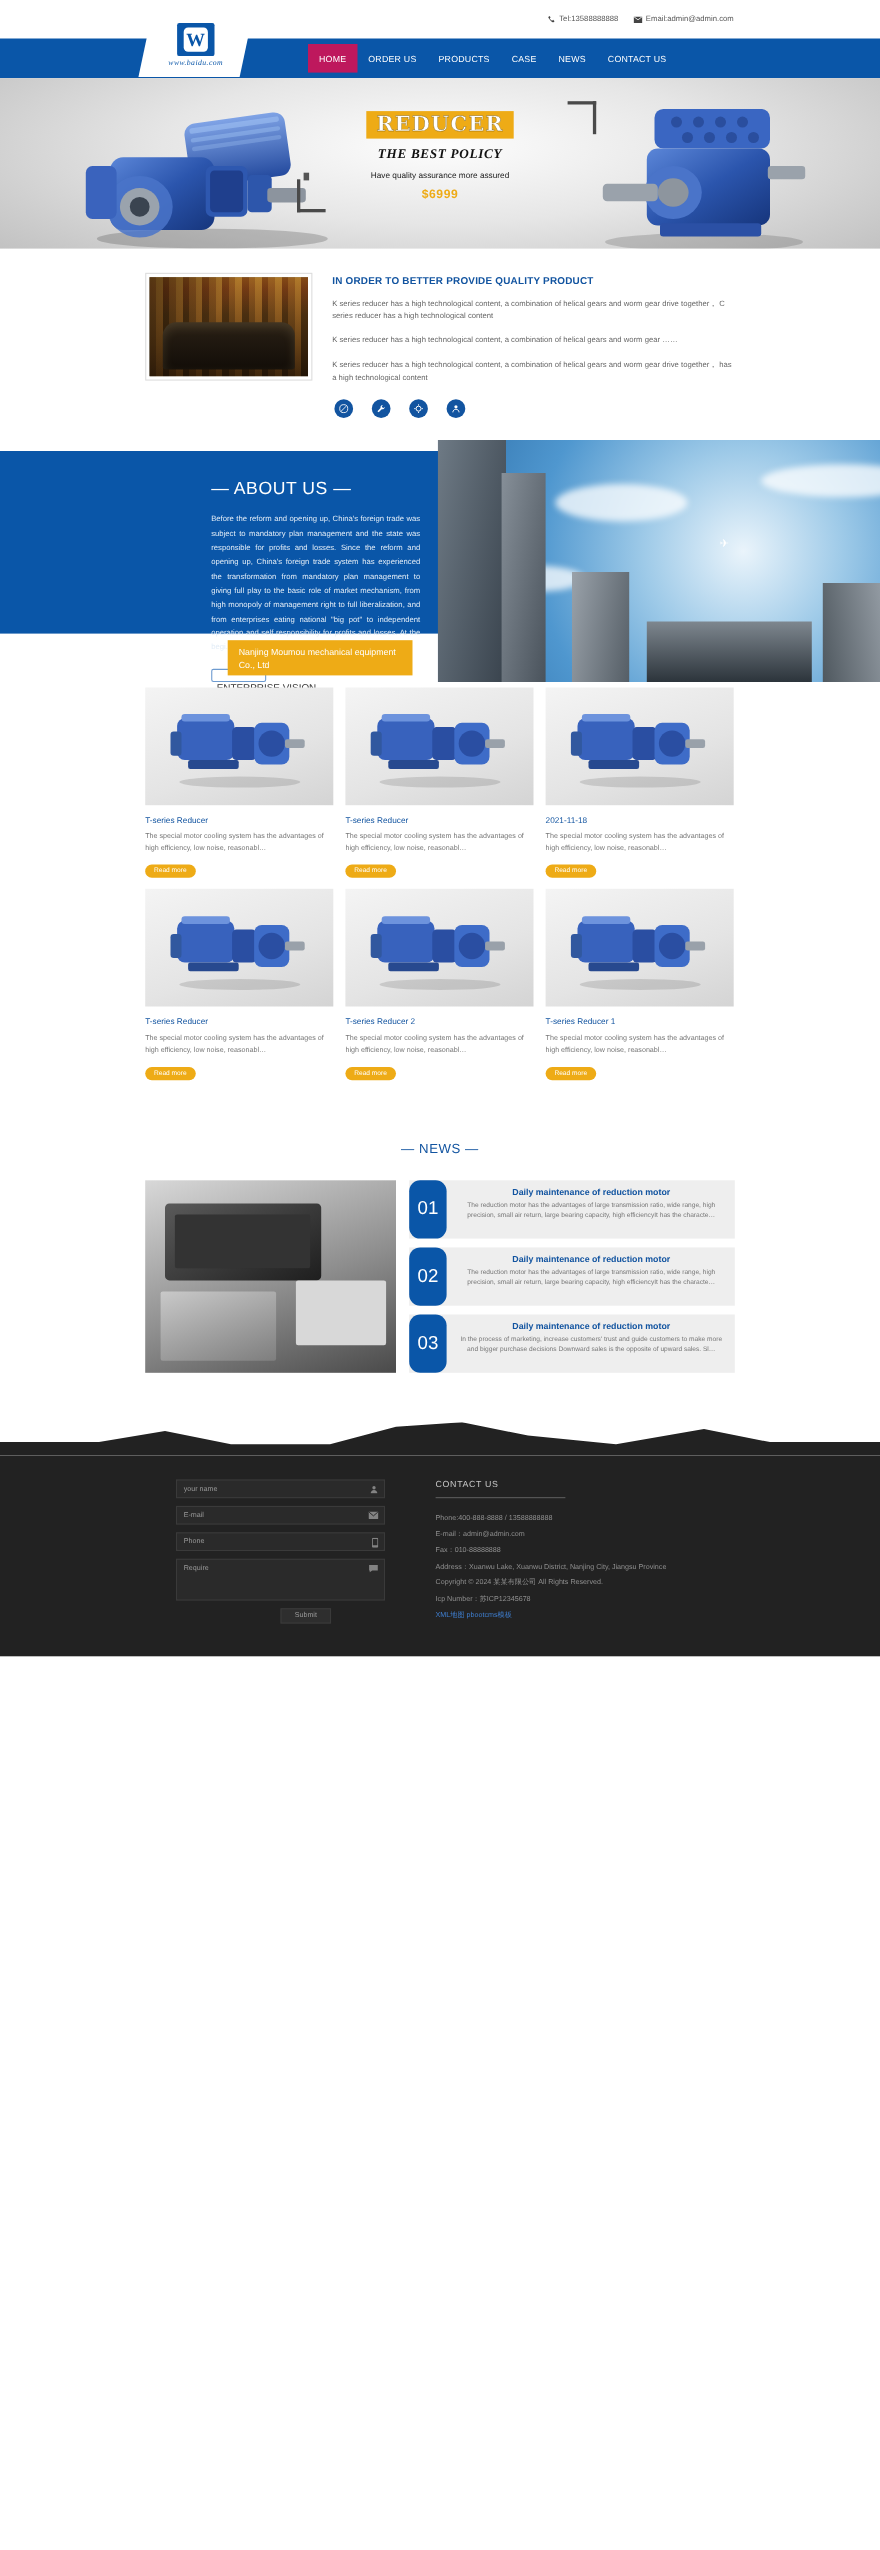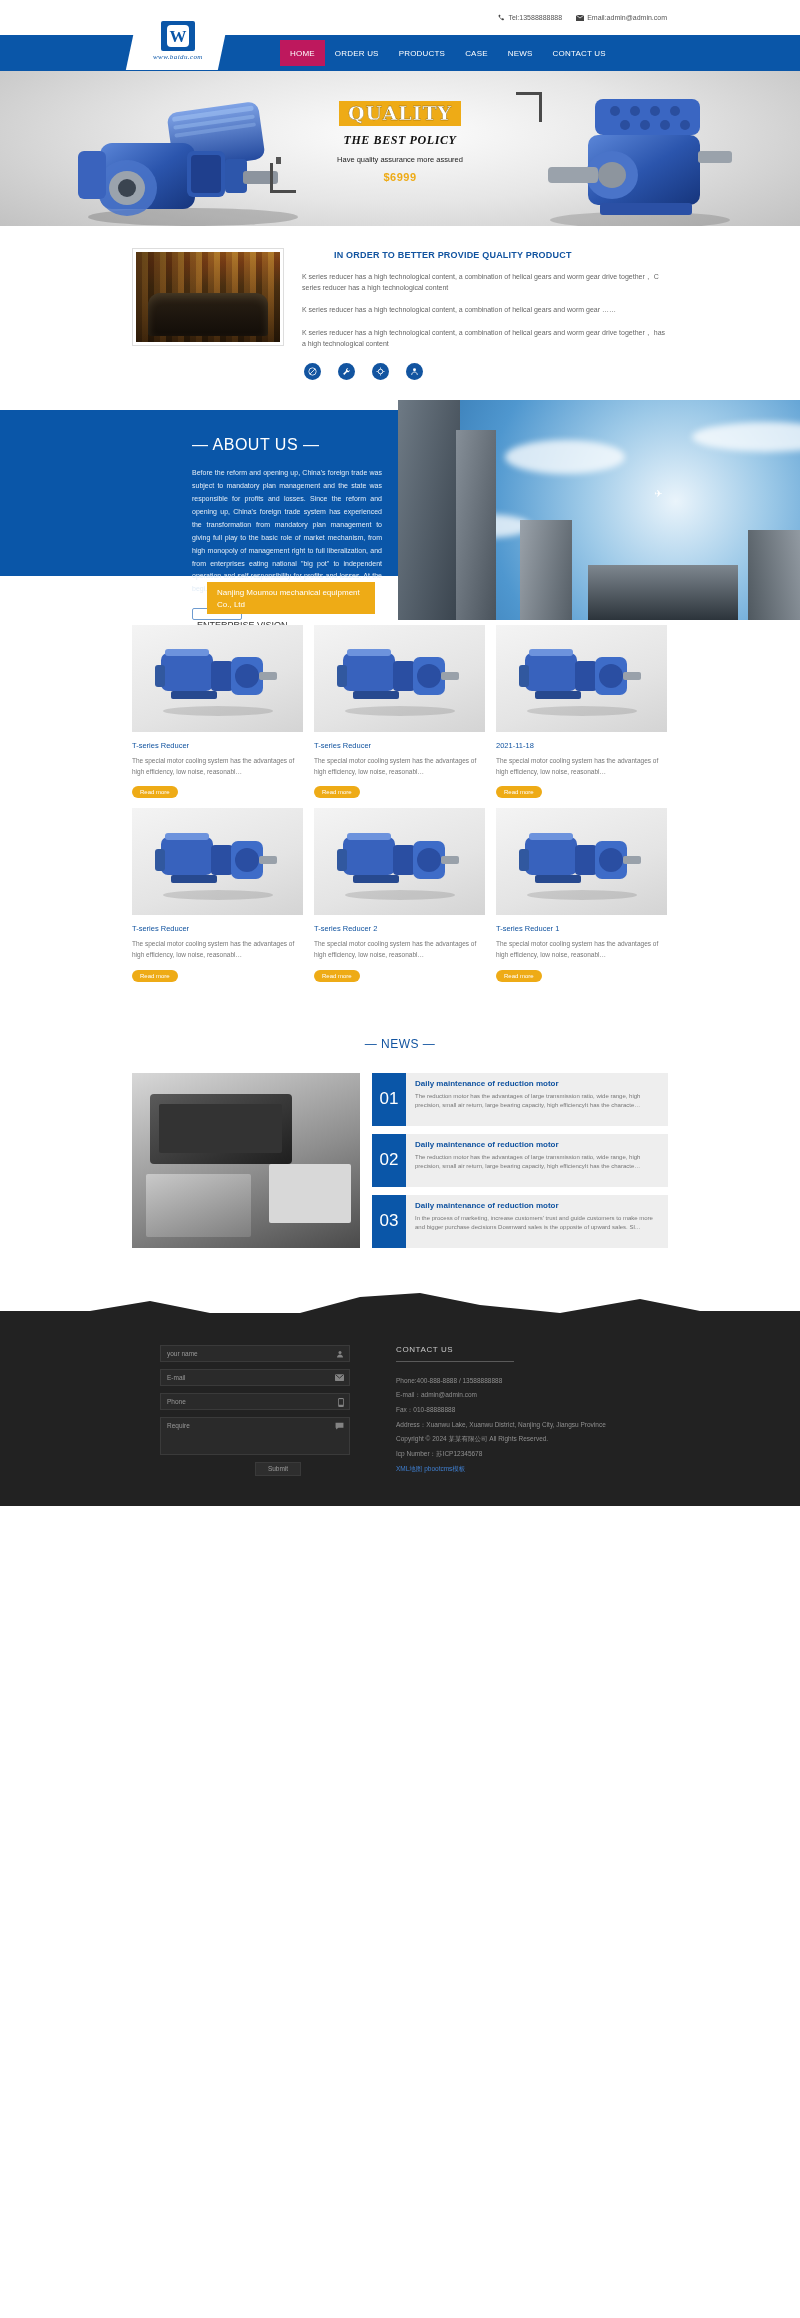--- a/index.html
+++ b/index.html
@@ -129,21 +129,21 @@
       background-blend-mode: multiply, overlay, normal;
     position: relative; overflow: hidden;
   }
   .qimg:after {
     content:""; position:absolute; left:8%; top:45%; width:84%; height:48%;
     background: linear-gradient(180deg,#2a2015,#120d08);
     border-radius: 12px 12px 3px 3px;
     box-shadow: inset 0 4px 10px rgba(255,220,150,.15);
   }
   .qtext { flex: 1; padding-left: 18px; padding-top: 2px; }
-  .qtitle { color: #1254a0; font-size: 9px; font-weight: 700; letter-spacing: .2px; margin-left: 32px; }
+  .qtitle { color: #1254a0; font-size: 9px; font-weight: 700; letter-spacing: .2px; }
   .qp { color: #666; font-size: 7px; line-height: 1.6; margin-top: 11px; }
   .qicons { display: flex; gap: 17px; margin-top: 14px; padding-left: 2px; }
   .qic {
     width: 17px; height: 17px; border-radius: 50%; background: #1254a0;
     display: flex; align-items: center; justify-content: center; cursor: pointer;
   }
   .qic svg { display: block; }
 
   
   .about { position: relative; margin-top: 30px; height: 215px; }
@@ -206,23 +206,23 @@
   .news-photo {
     width: 228px; height: 175px;
     background: linear-gradient(160deg,#d8d8d8,#8e8e8e 55%,#4a4a4a);
     position: relative; overflow: hidden;
   }
   .kbd { position: absolute; background: #2c2c2c; border-radius: 2px; }
   .news-list { flex: 1; display: flex; flex-direction: column; gap: 8px; }
   .news-item { display: flex; height: 53px; background: #eeeeee; }
   .news-num {
     width: 34px; background: #0a56a8; color: #fff; font-size: 17px;
-    display: flex; align-items: center; justify-content: center; flex: none;
-  }
-  .news-body { padding: 6px 8px 0 9px; }
+    display: flex; align-items: center; justify-content: center; flex: none; border-radius: 10px;
+  }
+  .news-body { padding: 6px 8px 0 9px; text-align: center; }
   .news-title { color: #1254a0; font-size: 8px; font-weight: 700; }
   .news-desc { color: #777; font-size: 6px; line-height: 1.55; margin-top: 4px; }
 
   
   .footer-wrap { margin-top: 45px; position: relative; }
   .zigzag { width: 800px; height: 30px; display: block; }
   .footer {
     background: #222222; width: 800px; padding: 22px 0 30px;
   }
   .finner { width: 536px; margin: 0 auto; display: flex; }
@@ -355,21 +355,21 @@
       <rect x="8" y="78" width="50" height="16" rx="4" fill="#9aa2ab"></rect>
       <rect x="158" y="62" width="34" height="12" rx="3" fill="#9aa2ab"></rect>
       <rect x="60" y="114" width="92" height="12" rx="3" fill="#2b50a5"></rect>
     </svg>
 
     <div class="bracket br-tr"></div>
     <div class="bracket br-bl"></div>
     <div class="sq"></div>
 
     <div class="hero-text">
-      <div class="reducer-badge">QUALITY</div>
+      <div class="reducer-badge">REDUCER</div>
       <div class="policy">THE  BEST  POLICY</div>
       <div class="assure">Have quality assurance more assured</div>
       <div class="price">$6999</div>
     </div>
   </div>
 
 
   <div class="quality">
     <div class="qthumb">
       <div class="qimg"></div>

